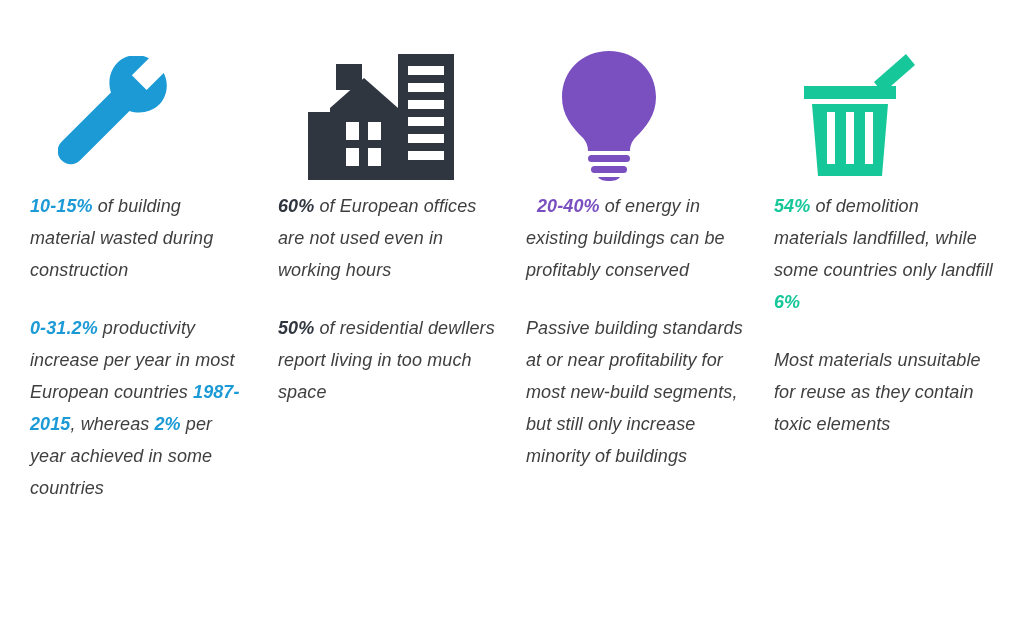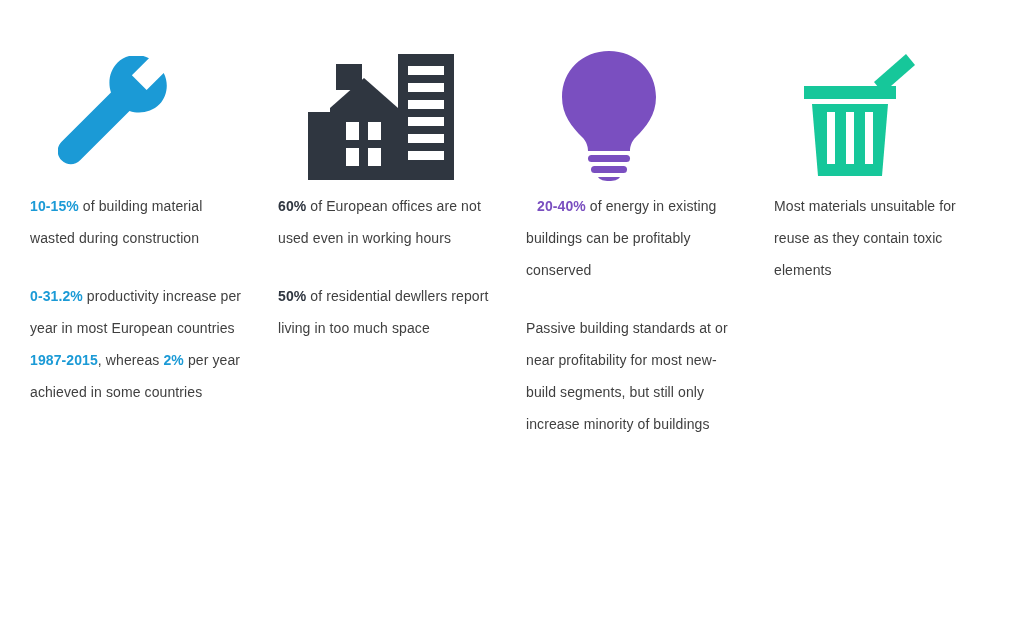--- a/index.html
+++ b/index.html
@@ -32,24 +32,25 @@
   }
   .icon-wrap {
     height: 150px;
     display: flex;
     align-items: center;
     justify-content: flex-start;
     padding-left: 28px;
     box-sizing: border-box;
   }
   .stat {
-    font-size: 14px;
+    font-size: 18px;
     line-height: 32px;
     color: #3f3f3f;
     letter-spacing: 0.1px;
+    font-style: italic;
   }
   .stat.first {
     margin-bottom: 26px;
   }
   .hl {
     font-weight: bold;
   }
   .c-blue  { color: #1b9ad6; }
   .c-dark  { color: #2f3640; margin-top: 16px; }
   .c-purple{ color: #7a4fc0; margin-left: 11px; }
@@ -167,18 +168,21 @@
 
           <path d="M10 52 L86 52 L80 124 L16 124 Z"></path>
         </g>
         <g fill="#ffffff">
           <rect x="25" y="60" width="8" height="52"></rect>
           <rect x="44" y="60" width="8" height="52"></rect>
           <rect x="63" y="60" width="8" height="52"></rect>
         </g>
       </svg>
     </div>
+    <div class="stat first">
+      <span class="hl c-green">54%</span><span> of demolition materials landfilled, while some countries only landfill </span><span class="hl c-green">6%</span>
+    </div>
     <div class="stat">
       <span>Most materials unsuitable for reuse as they contain toxic elements</span>
     </div>
   </div>
 
 </div>
 
 </body></html>

